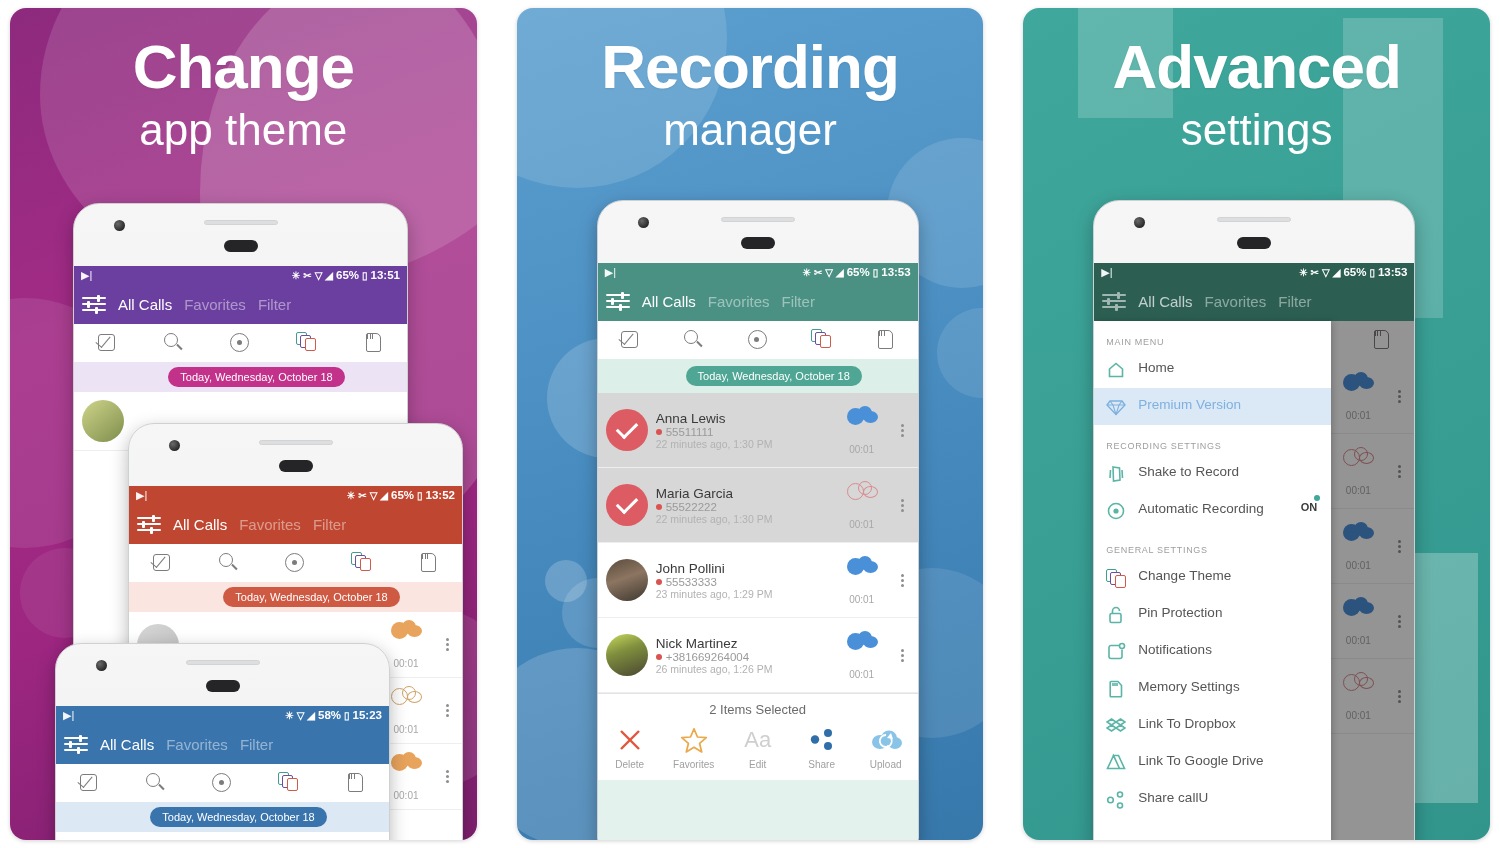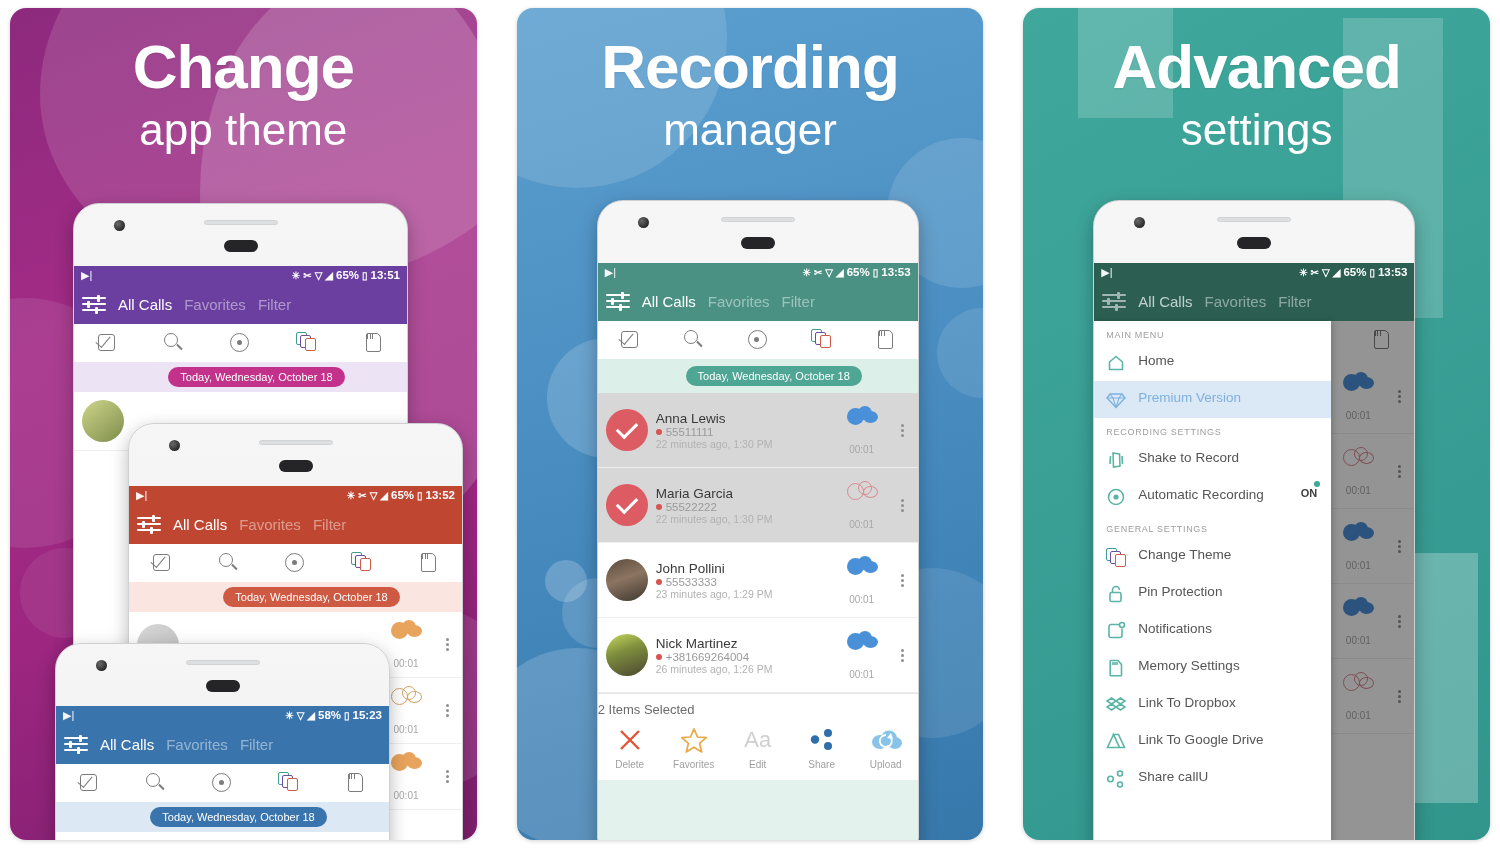--- a/index.html
+++ b/index.html
@@ -143,30 +143,30 @@
   .cloud.orange .c3 { width:15px;height:12px;left:16px;top:5px;background:#e8a35c; }
   .cloud.orangeout .c1 { width:17px;height:17px;left:0;top:2px;border:1.5px solid #cfa366; }
   .cloud.orangeout .c2 { width:14px;height:14px;left:11px;top:0;border:1.5px solid #cfa366; }
   .cloud.orangeout .c3 { width:15px;height:12px;left:16px;top:5px;border:1.5px solid #cfa366; }
   .dur { font-size: 10px; color: #a8a8a8; margin-top: 20px; }
   .kebab { width: 14px; flex: 0 0 auto; text-align: center; color: #8e8e8e; font-size: 14px; line-height: .6; letter-spacing: 0; }
   .kebab span { display:block; width:3px; height:3px; background:#8e8e8e; border-radius:50%; margin:2px auto; }
 
   
   .selbar { background: #fff; border-top: 1px solid #e3e3e3; padding: 8px 0 10px; }
-  .seltitle { font-size: 13px; color: #6b6b6b; margin-bottom: 8px; }
+  .seltitle { text-align: center; font-size: 13px; color: #6b6b6b; margin-bottom: 8px; }
   .selacts { display: flex; justify-content: space-around; align-items: flex-end; }
   .selact { text-align: center; width: 60px; }
   .selact .lbl { font-size: 10px; color: #a0a0a0; margin-top: 4px; }
   .glyph { height: 30px; display:flex; align-items:center; justify-content:center; }
 
   
   .drawer { position: absolute; left: 0; top: 0; bottom: 0; width: 74%; background: #fff; z-index: 3; box-shadow: 2px 0 7px rgba(0,0,0,.2); }
   .scrim { position: absolute; inset: 0; background: rgba(0,0,0,.42); z-index: 2; }
-  .dsection { font-size: 9px; color: #9e9e9e; letter-spacing: .7px; padding: 9px 12px 4px; }
+  .dsection { font-size: 9px; color: #9e9e9e; letter-spacing: .7px; padding: 16px 12px 4px; }
   .ditem { display: flex; align-items: flex-start; gap: 12px; padding: 8.5px 12px; }
   .ditem.active { background: #dbe9f7; }
   .ditem .dlabel { font-size: 13.5px; color: #555; }
   .ditem.active .dlabel { color: #7fb0de; }
   .dicon { width: 20px; height: 20px; flex: 0 0 auto; position: relative; }
   .on-badge { margin-left: auto; position: relative; font-size: 11px; font-weight: bold; color: #3c3c3c; padding-right: 2px; }
   .on-badge i { position: absolute; width: 6px; height: 6px; border-radius: 50%; background: #3fa79b; right: -1px; top: -6px; }
 
   .tealstroke { stroke: #5bb5a6; fill: none; stroke-width: 1.6; }
 </style>

